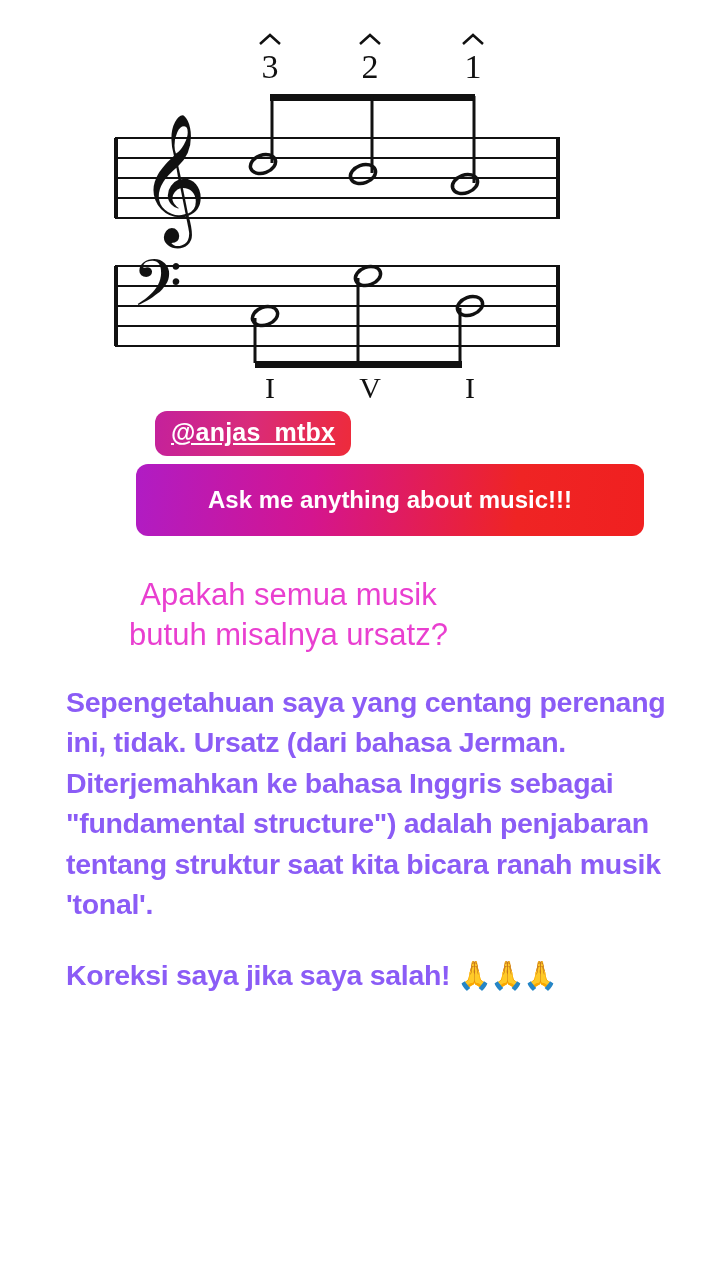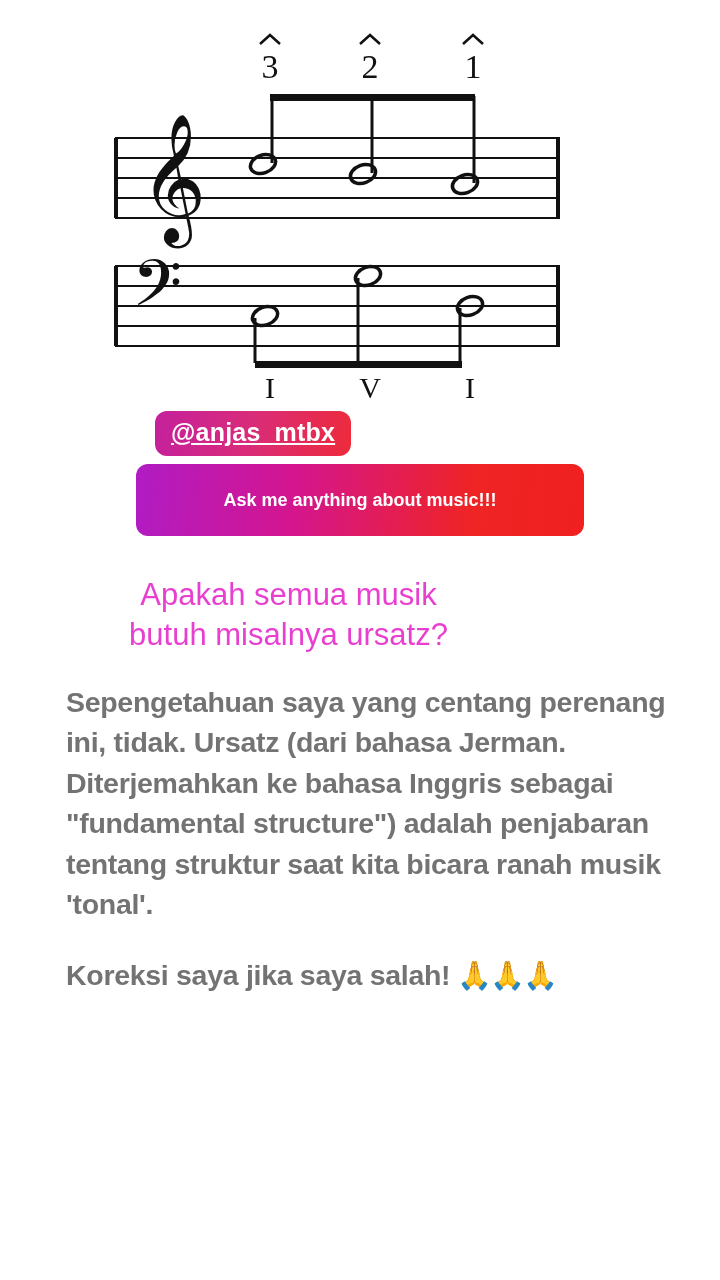--- a/index.html
+++ b/index.html
@@ -52,29 +52,29 @@
   .username-sticker span {
     text-decoration: underline;
     text-underline-offset: 2px;
   }
 
   
   .prompt-sticker {
     position: absolute;
     left: 136px;
     top: 464px;
-    width: 448px;
+    width: 508px;
     height: 72px;
     border-radius: 12px;
     background: linear-gradient(95deg, #b01cc4 0%, #d4158f 35%, #ef2424 75%, #f02020 100%);
     display: flex;
     align-items: center;
     justify-content: center;
     color: #ffffff;
-    font-size: 18px;
+    font-size: 24px;
     font-weight: bold;
     box-sizing: border-box;
     padding: 0 14px;
     text-align: center;
   }
 
   
   .question {
     position: absolute;
     left: 0;
@@ -86,21 +86,21 @@
     font-weight: 500;
     line-height: 1.28;
   }
 
   
   .answer {
     position: absolute;
     left: 66px;
     top: 682px;
     width: 620px;
-    color: #737373;
+    color: #8b5cf6;
     font-size: 28.5px;
     font-weight: bold;
     line-height: 1.42;
     letter-spacing: -0.3px;
   }
   .answer p {
     margin: 0 0 30px 0;
   }
   .answer p:last-child {
     margin-bottom: 13px;

